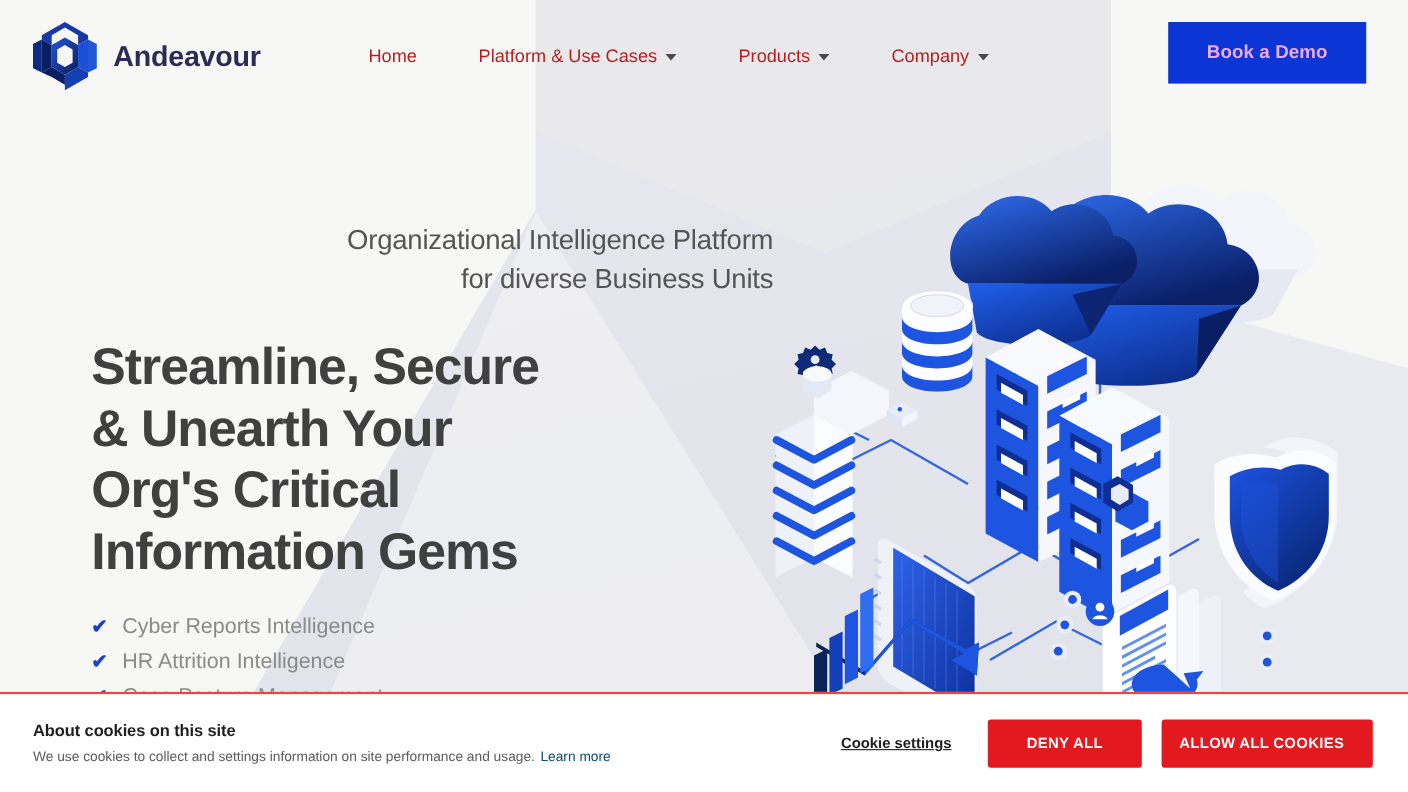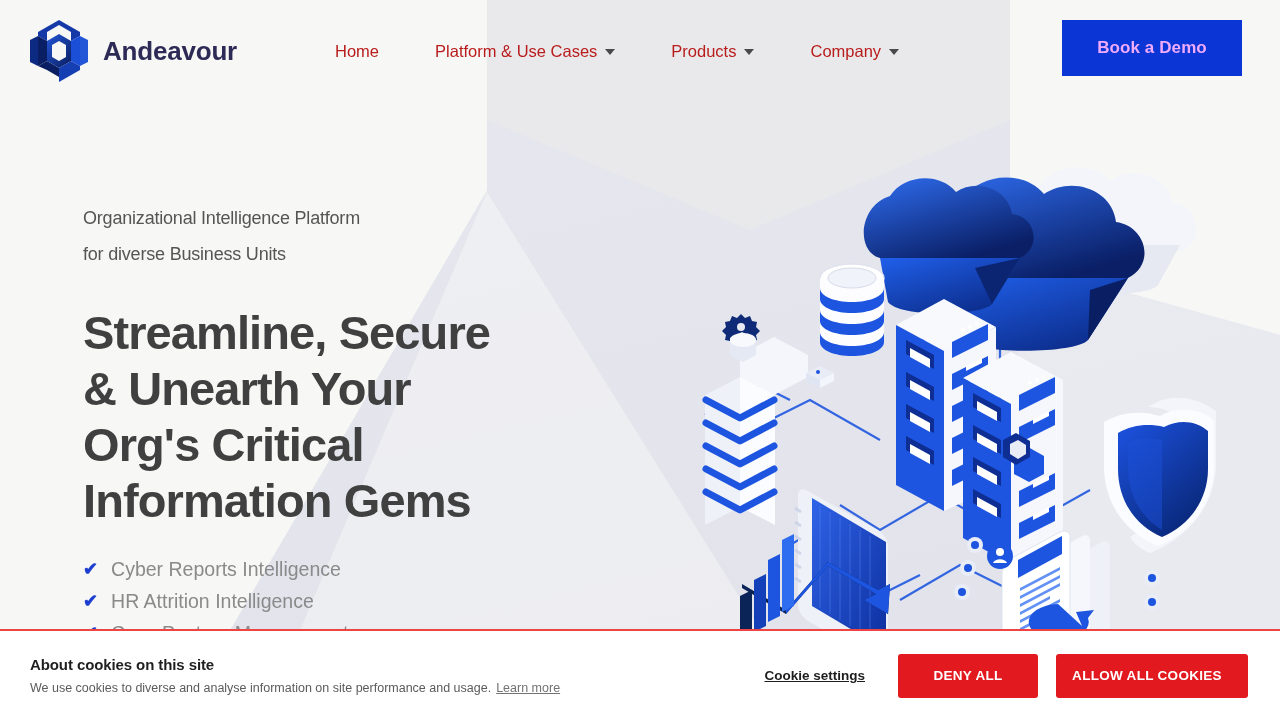--- a/index.html
+++ b/index.html
@@ -43,22 +43,23 @@
     position:absolute; right:38px; top:20px;
     width:180px; height:56px; background:#0b35d4; color:#f0abfc;
     border:none; font-size:17px; font-weight:700;
     font-family:"Liberation Sans", sans-serif;
     cursor:pointer; letter-spacing:0.1px;
   }
 
   
   .hero{ position:absolute; left:83px; top:200px; z-index:10; width:620px; }
   .eyebrow{
-    font-size:18px; line-height:36px; color:#555555; font-weight:400;
+    font-size:25px; line-height:36px; color:#555555; font-weight:400;
     letter-spacing:-0.2px;
+    text-align:right;
   }
   .headline{
     margin-top:33px;
     font-size:47px; line-height:56px; font-weight:700; color:#404040;
     letter-spacing:-0.9px;
   }
   .features{ margin-top:24px; list-style:none; }
   .feature{
     display:flex; align-items:center; gap:13px;
     font-size:19.5px; color:#8a8a8a; line-height:30px; padding:1px 0;
@@ -70,21 +71,21 @@
     position:absolute; left:0; bottom:0; width:1280px; height:91px;
     background:#ffffff; border-top:2px solid #ef4444;
     display:flex; align-items:center; z-index:50;
   }
   .cookie-text{ margin-left:30px; }
   .cookie-title{ font-size:15px; font-weight:700; color:#1f1f1f; letter-spacing:-0.1px; }
   .cookie-desc{
     margin-top:8px; font-size:12.5px; color:#5b5b5b;
   }
   .learn-more{
-    color:#737373; text-decoration:underline; cursor:pointer; margin-left:5px;
+    color:#0c4a6e; cursor:pointer; margin-left:5px;
   }
   .cookie-actions{
     margin-left:auto; margin-right:32px;
     display:flex; align-items:center; gap:18px;
   }
   .cookie-settings{
     font-size:13.5px; font-weight:700; color:#1d1d1d;
     text-decoration:underline; cursor:pointer; margin-right:15px;
   }
   .btn-red{
@@ -427,21 +428,21 @@
       <span class="check">✔</span>
       <span>Case Posture Management</span>
     </li>
   </ul>
 </section>
 
 <div class="cookie">
   <div class="cookie-text">
     <div class="cookie-title">About cookies on this site</div>
     <div class="cookie-desc">
-      <span>We use cookies to diverse and analyse information on site performance and usage.</span><a class="learn-more">Learn more</a>
+      <span>We use cookies to collect and settings information on site performance and usage.</span><a class="learn-more">Learn more</a>
     </div>
   </div>
   <div class="cookie-actions">
     <a class="cookie-settings">Cookie settings</a>
     <button class="btn-red btn-deny">DENY ALL</button>
     <button class="btn-red btn-allow">ALLOW ALL COOKIES</button>
   </div>
 </div>
 
 </body></html>

